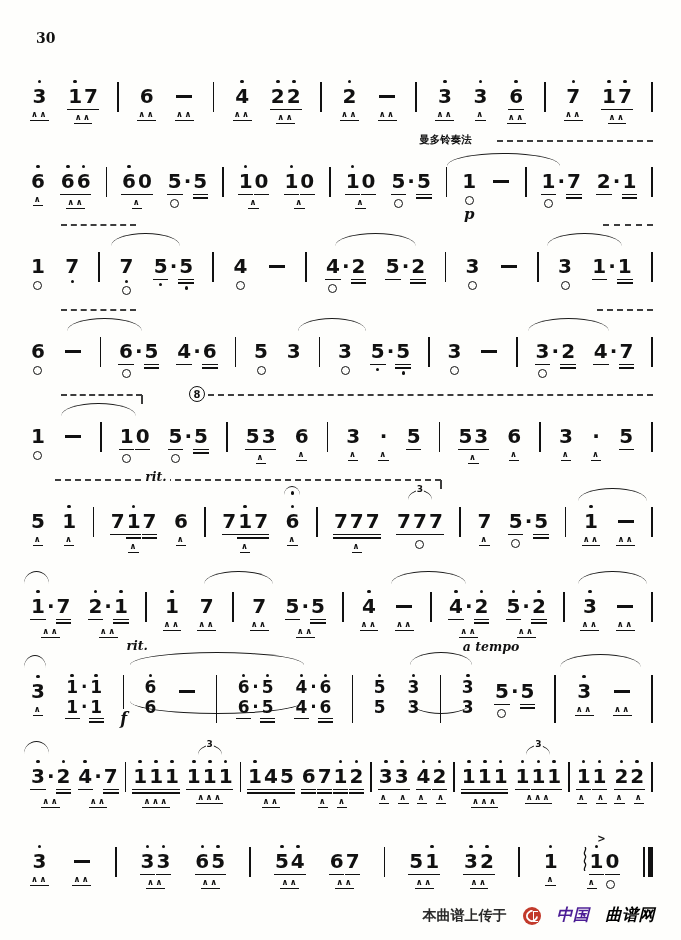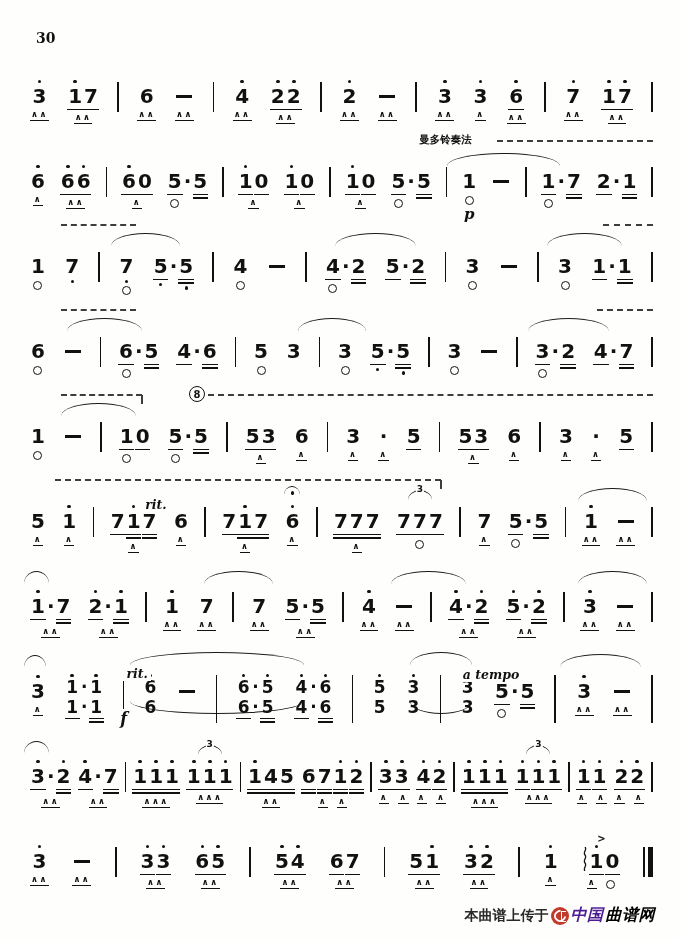--- a/index.html
+++ b/index.html
@@ -32,35 +32,35 @@
   .bar{width:1.7px;background:#111;height:30px;margin-top:4px;}
   .tall .bar{height:48px;margin-top:2px;}
   .barfinal{display:flex;gap:2.5px;margin-top:4px;}
   .barfinal .b1{width:2px;height:30px;background:#111;}
   .barfinal .b2{width:5px;height:30px;background:#111;}
   .slur{position:absolute;height:12px;border-top:1.8px solid #1a1a1a;border-radius:50% / 100% 100% 0 0;}
   .slurd{position:absolute;height:12px;border-bottom:1.8px solid #1a1a1a;border-radius:50% / 0 0 100% 100%;}
   .dashov{position:absolute;border-top:2px dashed #3d3d3d;height:0;}
   .dashov .hook{position:absolute;right:-1px;top:-1px;width:2px;height:9px;background:#3d3d3d;}
   .ovlabel{position:absolute;white-space:nowrap;background:#fefefc;padding:0 3px;z-index:3;}
-  .ovlabel.it{font-family:"DejaVu Serif",serif;font-style:italic;font-weight:700;font-size:12.5px;margin-top:28px;}
+  .ovlabel.it{font-family:"DejaVu Serif",serif;font-style:italic;font-weight:700;font-size:12.5px;}
   .ovlabel.cn{font-size:10.5px;font-weight:700;}
   .ovlabel.dyn2{font-family:"DejaVu Serif",serif;font-style:italic;font-weight:800;font-size:16px;}
   .c8{position:absolute;width:14px;height:14px;border:1.5px solid #111;border-radius:50%;background:#fefefc;
       font-size:10px;font-weight:700;display:flex;align-items:center;justify-content:center;z-index:4;}
   .abs-above{position:absolute;top:-13px;left:50%;transform:translateX(-50%);display:flex;flex-direction:column;align-items:center;z-index:2;}
   .abs-above.ferm{top:-17px;}
   .farc{width:16px;height:8px;border-top:1.8px solid #111;border-radius:50% / 100% 100% 0 0;}
   .fdot{width:3.5px;height:3.5px;border-radius:50%;background:#111;margin-top:-4px;}
   .twrap{position:relative;width:24px;height:9px;}
   .tarc{width:24px;height:9px;border-top:1.6px solid #111;border-radius:50% / 100% 100% 0 0;}
   .t3{position:absolute;top:-6px;left:50%;transform:translateX(-50%);font-size:9px;font-weight:700;background:#fefefc;padding:0 1px;}
   .acc{position:absolute;top:-9px;left:55%;font-size:10px;font-weight:800;line-height:9px;}
   .wavy{display:flex;align-items:center;margin:4px 1px 0 0;}
-  .footer{position:absolute;right:26px;bottom:14px;display:flex;align-items:center;gap:2px;}
+  .footer{position:absolute;right:26px;bottom:14px;display:flex;align-items:center;gap:16px;}
   .f-text{font-size:14px;font-weight:700;color:#2a2a2a;}
   .logo{width:18px;height:18px;border-radius:50%;position:relative;display:inline-block;}
   .logo::before{content:"";position:absolute;left:3px;top:3px;width:8px;height:8px;border:2.2px solid #fff;
                 border-right-color:transparent;border-radius:50%;transform:rotate(-40deg);}
   .logo::after{content:"";position:absolute;right:2.5px;top:4px;width:4px;height:9px;
                border-left:1.6px solid #fff;border-top:1.6px solid #fff;border-bottom:1.6px solid #fff;}
   .brand{font-size:16px;font-weight:800;font-style:italic;letter-spacing:.5px;}
 </style>
 </head>
 <body>

